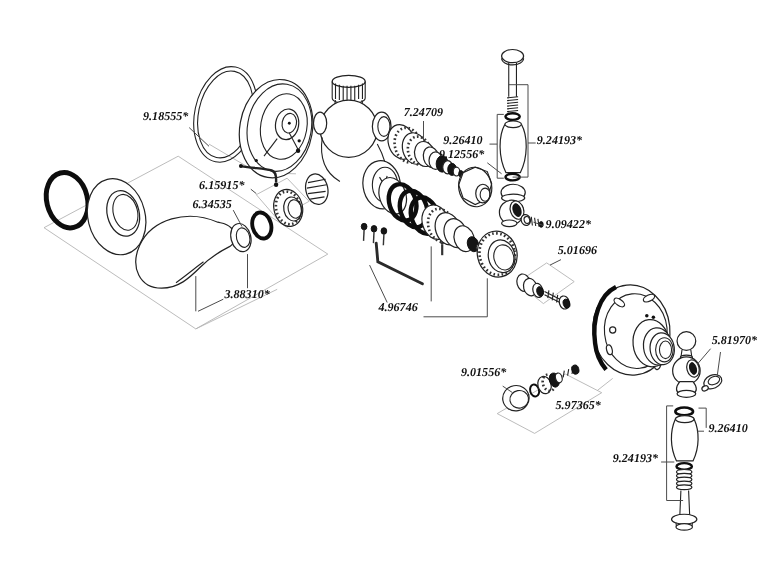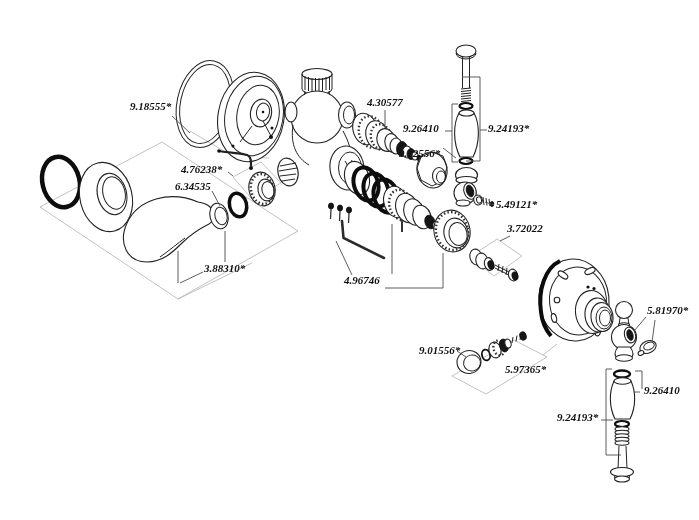--- a/index.html
+++ b/index.html
@@ -291,28 +291,28 @@
     <path class="leader" d="M225,231 L225,262 M178,251 L178,283 M180,283 L203,272"></path>
     <path class="leader" d="M336,241 L352,275 M392,224 L392,274 M443,253 L443,288 L385,288"></path>
     <path class="leader" d="M457,351 L466,357"></path>
     <path class="leader" d="M646,317 L634,331 M655,320 L652,342"></path>
     <path class="leader" d="M640,392 L634,392 M635,371 L642,371 L642,389"></path>
     <path class="leader" d="M601,420 L613,420 M612,369 L606,369 L606,455 L621,455"></path>
   </g>
 </svg>
 
   <div class="plabel" style="left:130px;top:101px">9.18555*</div>
-  <div class="plabel" style="left:181px;top:164px">4.76238*</div>
+  <div class="plabel" style="left:181px;top:164px">6.15915*</div>
   <div class="plabel" style="left:175px;top:181px">6.34535</div>
-  <div class="plabel" style="left:367px;top:97px">4.30577</div>
+  <div class="plabel" style="left:367px;top:97px">7.24709</div>
   <div class="plabel" style="left:403px;top:123px">9.26410</div>
-  <div class="plabel" style="left:399px;top:148px">9.12556*</div>
+  <div class="plabel" style="left:399px;top:136px">9.12556*</div>
   <div class="plabel" style="left:488px;top:123px">9.24193*</div>
-  <div class="plabel" style="left:496px;top:199px">5.49121*</div>
-  <div class="plabel" style="left:507px;top:223px">3.72022</div>
+  <div class="plabel" style="left:496px;top:199px">9.09422*</div>
+  <div class="plabel" style="left:507px;top:223px">5.01696</div>
   <div class="plabel" style="left:204px;top:263px">3.88310*</div>
   <div class="plabel" style="left:344px;top:275px">4.96746</div>
-  <div class="plabel" style="left:419px;top:345px">9.01556*</div>
+  <div class="plabel" style="left:419px;top:334px">9.01556*</div>
   <div class="plabel" style="left:505px;top:364px">5.97365*</div>
   <div class="plabel" style="left:647px;top:305px">5.81970*</div>
   <div class="plabel" style="left:644px;top:385px">9.26410</div>
   <div class="plabel" style="left:557px;top:412px">9.24193*</div>
 </div>
 
 </body></html>

